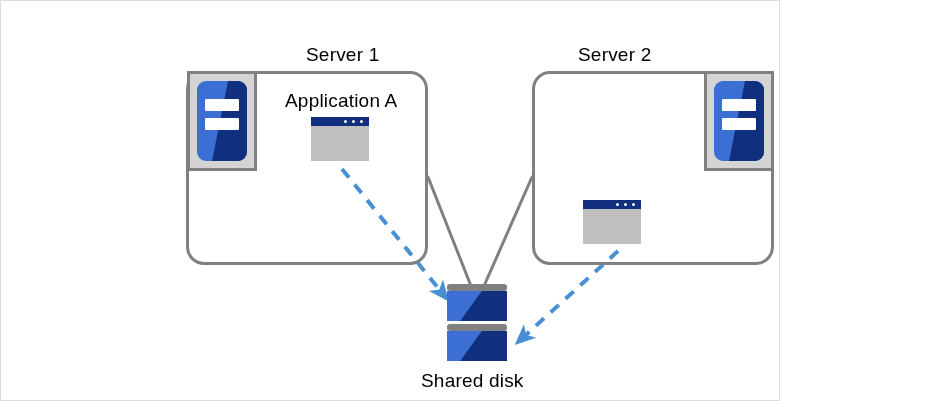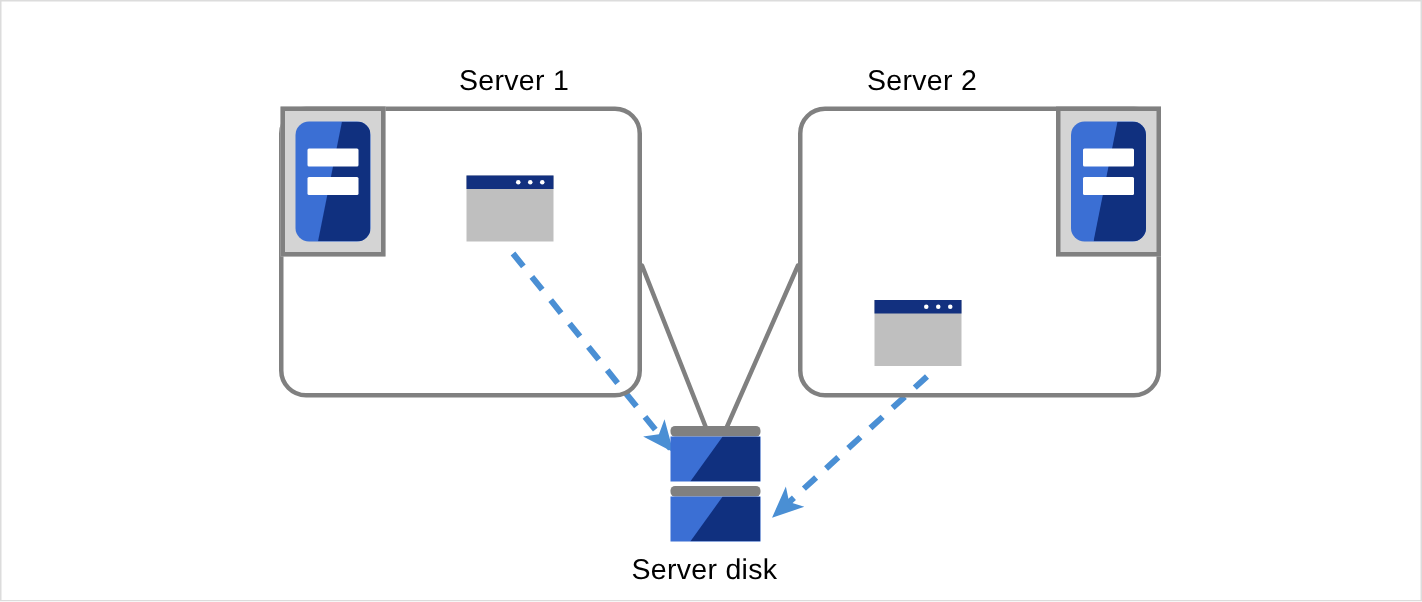--- a/index.html
+++ b/index.html
@@ -6,21 +6,21 @@
   html, body {
     margin: 0;
     padding: 0;
     background: #ffffff;
   }
   body {
     font-family: "Liberation Sans", sans-serif;
   }
   #canvas {
     position: relative;
-    width: 948px;
+    width: 780px;
     height: 401px;
     background: #ffffff;
     border: 1px solid #dcdcdc;
     box-sizing: border-box;
     overflow: hidden;
   }
   #svg-layer {
     position: absolute;
     left: 0;
     top: 0;
@@ -168,20 +168,21 @@
   <div class="server-box" style="left:185px; top:70px; width:242px; height:194px;"></div>
 
   <div class="server-icon" style="left:186px; top:70px; width:70px; height:100px;">
     <div class="server-icon-inner">
       <div class="server-icon-dark"></div>
       <div class="server-bar b1"></div>
       <div class="server-bar b2"></div>
     </div>
   </div>
 
+  <div class="label app-title" style="left:284px; top:90px;">Application A</div>
 
   <div class="app-window" style="left:310px; top:116px; width:58px; height:44px;">
     <div class="app-window-title">
       <span class="app-dot" style="right:6px;"></span>
       <span class="app-dot" style="right:14px;"></span>
       <span class="app-dot" style="right:22px;"></span>
     </div>
   </div>
 
   <div class="label server-title" style="left:577px; top:44px;">Server 2</div>
@@ -209,15 +210,15 @@
     <div class="disk-sep" style="top:0px;"></div>
     <div class="disk-plate" style="top:7px;">
       <div class="disk-plate-dark"></div>
     </div>
     <div class="disk-sep" style="top:40px;"></div>
     <div class="disk-plate" style="top:47px;">
       <div class="disk-plate-dark"></div>
     </div>
   </div>
 
-  <div class="label disk-title" style="left:420px; top:370px;">Server disk</div>
+  <div class="label disk-title" style="left:420px; top:370px;">Shared disk</div>
 
 </div>
 
 </body></html>

